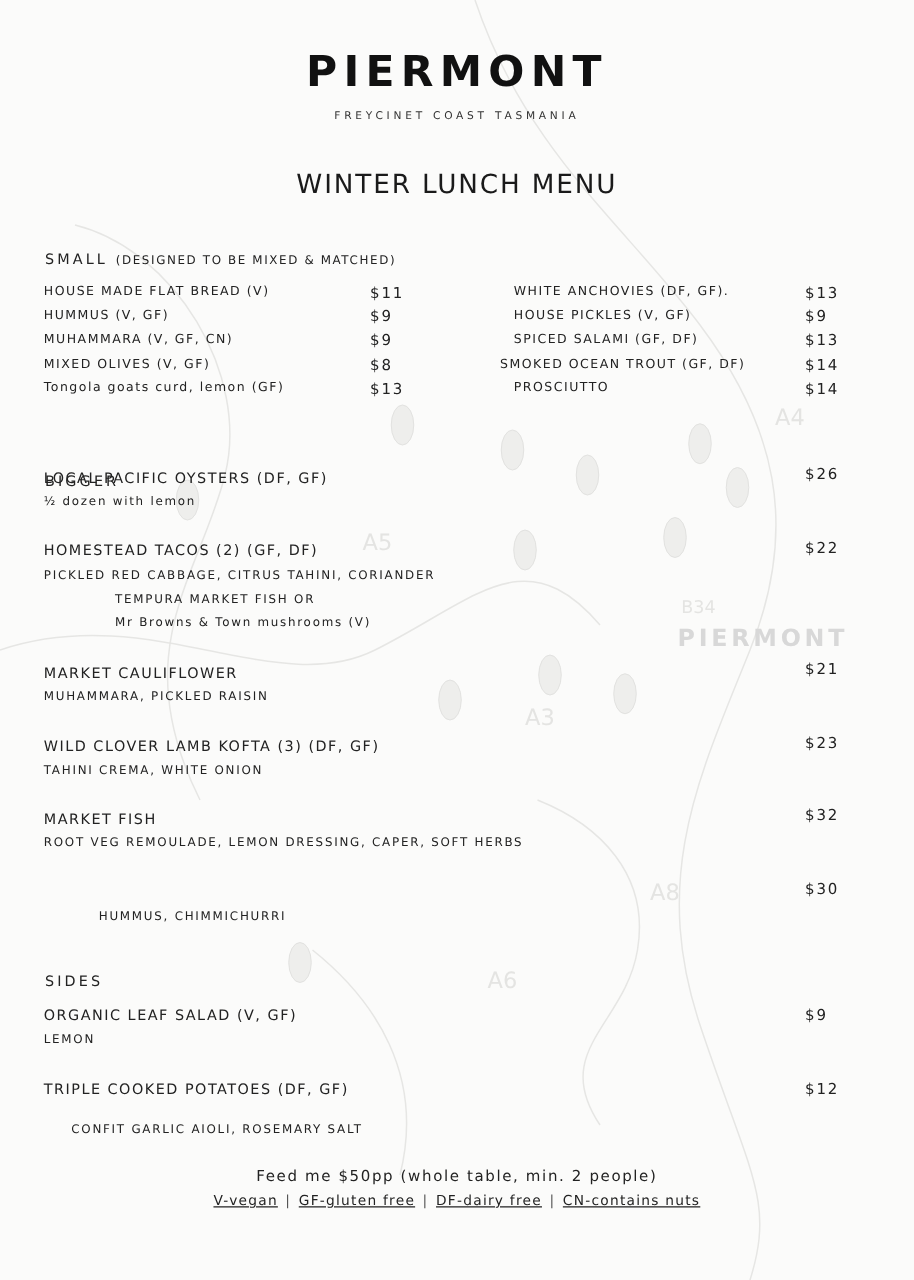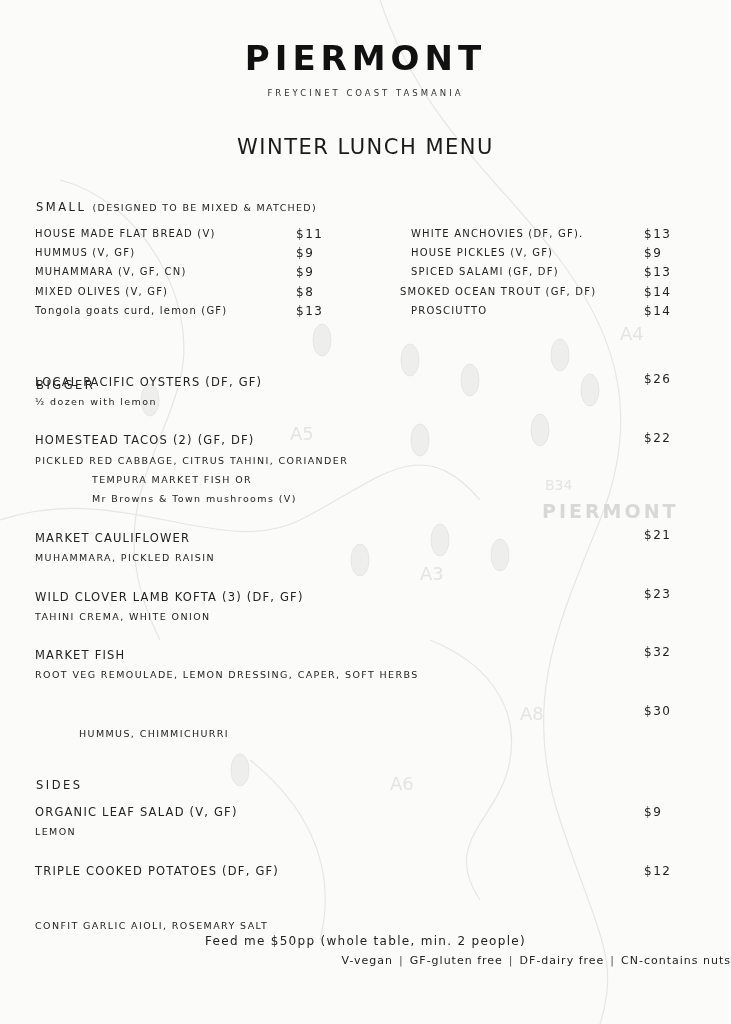--- a/index.html
+++ b/index.html
@@ -27,21 +27,21 @@
   .sec-head {
     position:absolute; left:36px; font-size:11.5px; letter-spacing:2.5px; color:#222;
   }
   .sc { font-size:9.5px; letter-spacing:1.3px; text-transform:uppercase;text-align:right; }
   .small-row { position:absolute; font-size:10px; letter-spacing:1.2px; text-transform:uppercase; color:#222; }
   .price { position:absolute; font-size:12px; letter-spacing:1.5px; color:#222; }
   .item-name { position:absolute; left:35px; font-size:11.5px; letter-spacing:1.2px; color:#222; }
   .item-desc { position:absolute; left:35px; font-size:9.5px; letter-spacing:1.4px; text-transform:uppercase; color:#222; }
   .item-price { position:absolute; left:644px; font-size:12px; letter-spacing:1.5px; color:#222; }
   .footer1 { position:absolute; top:934px; left:0; right:0; text-align:center; font-size:12px; letter-spacing:1.3px; color:#222; }
-  .footer2 { position:absolute; top:954px; left:0; right:0; text-align:right; font-size:11px; letter-spacing:1px; color:#222; }
+  .footer2 { position:absolute; top:954px; left:0; right:0; text-align:center; font-size:11px; letter-spacing:1px; color:#222;text-decoration:underline; }
   .sep { display:inline-block; margin:0 6px; color:#555; }
   .wm { position:absolute; top:500px; left:542px; font-weight:bold; font-size:19px; letter-spacing:3px; color:#d8d8d8; }
 </style>
 </head>
 <body>
 
 <svg class="bg-map" width="731" height="1024" viewBox="0 0 731 1024">
   <g fill="none" stroke="#e6e6e4" stroke-width="1.2">
     <path d="M380 0 C 420 120, 500 180, 560 260 S 640 420, 600 520 S 520 700, 560 820 S 620 960, 600 1024"></path>
     <path d="M0 520 C 120 480, 220 560, 300 520 S 420 430, 480 500"></path>
@@ -133,20 +133,20 @@
   <div class="item-desc" style="top:728px;padding-left:44px;">hummus, chimmichurri</div>
   <div class="item-price" style="top:704px;">$30</div>
 
   <div class="sec-head" style="top:778px;">SIDES</div>
 
   <div class="item-name" style="top:805px;">ORGANIC LEAF SALAD (V, GF)</div>
   <div class="item-desc" style="top:826px;">lemon</div>
   <div class="item-price" style="top:805px;">$9</div>
 
   <div class="item-name" style="top:864px;">TRIPLE COOKED POTATOES (DF, GF)</div>
-  <div class="item-desc" style="top:920px;">confit garlic aioli, rosemary salt</div>
+  <div class="item-desc" style="top:898px;margin-left:22px;">confit garlic aioli, rosemary salt</div>
   <div class="item-price" style="top:864px;">$12</div>
 
   <div class="footer1">Feed me $50pp (whole table, min. 2 people)</div>
   <div class="footer2">
     <span>V-vegan</span><span class="sep">|</span><span>GF-gluten free</span><span class="sep">|</span><span>DF-dairy free</span><span class="sep">|</span><span>CN-contains nuts</span>
   </div>
 </div>
 
 </body></html>

